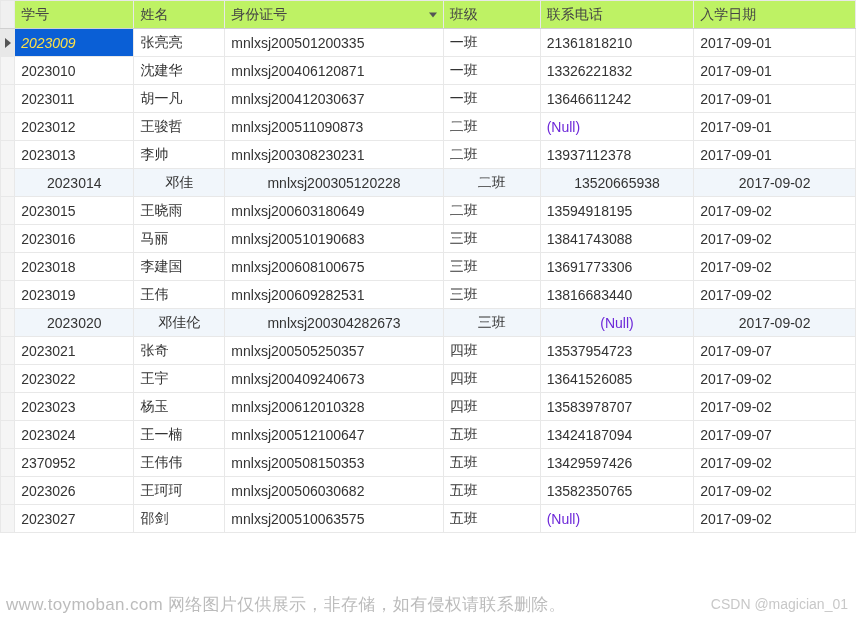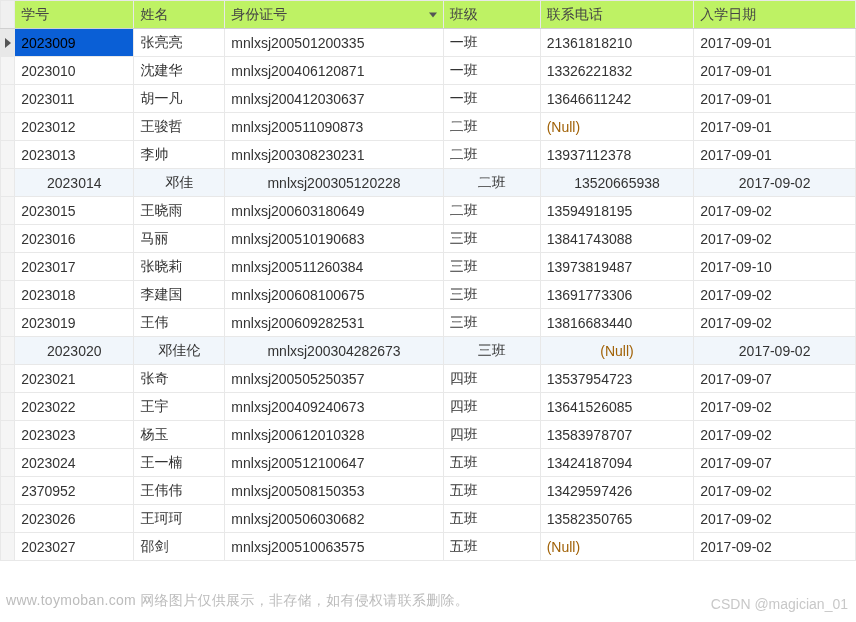--- a/index.html
+++ b/index.html
@@ -53,50 +53,51 @@
     }
     .row-marker {
       display: inline-block;
       width: 0; height: 0;
       border-top: 5px solid transparent;
       border-bottom: 5px solid transparent;
       border-left: 6px solid #555;
     }
     td.cell-selected {
       background: #0a5fd6;
-      color: #000000;
+      color: #fde047;
+      font-style: italic;
     }
     tbody tr.alt td:not(.row-indicator):not(.cell-selected) {
       background: #f1f6fb;
       text-align: center;
     }
     .null-val {
-      color: #a16207;
+      color: #6d28d9;
     }
     .col-id   { width: 118px; }
     .col-name { width: 90px; }
     .col-idno { width: 216px; }
     .col-class{ width: 96px; }
     .col-phone{ width: 152px; }
     .col-date { width: 160px; }
     .sort-icon {
       position: absolute;
       right: 6px;
       top: 50%;
       transform: translateY(-50%);
       width: 0; height: 0;
       border-left: 4px solid transparent;
       border-right: 4px solid transparent;
       border-top: 5px solid #555;
     }
     .watermark-left {
       position: absolute;
       left: 6px;
-      bottom: 12px;
-      font-size: 14px;
+      bottom: 6px;
+      font-size: 17px;
       color: #bcbcbc;
       letter-spacing: 0.3px;
     }
     .watermark-right {
       position: absolute;
       right: 8px;
       bottom: 10px;
       font-size: 14px;
       color: #c8c8c8;
     }
@@ -197,29 +198,20 @@
           <td class="row-indicator"></td>
           <td>2023016</td>
           <td>马丽</td>
           <td>mnlxsj200510190683</td>
           <td>三班</td>
           <td>13841743088</td>
           <td>2017-09-02</td>
         </tr>
         <tr>
           <td class="row-indicator"></td>
-          <td>2023017</td>
-          <td>张晓莉</td>
-          <td>mnlxsj200511260384</td>
-          <td>三班</td>
-          <td>13973819487</td>
-          <td>2017-09-10</td>
-        </tr>
-        <tr>
-          <td class="row-indicator"></td>
           <td>2023018</td>
           <td>李建国</td>
           <td>mnlxsj200608100675</td>
           <td>三班</td>
           <td>13691773306</td>
           <td>2017-09-02</td>
         </tr>
         <tr>
           <td class="row-indicator"></td>
           <td>2023019</td>

